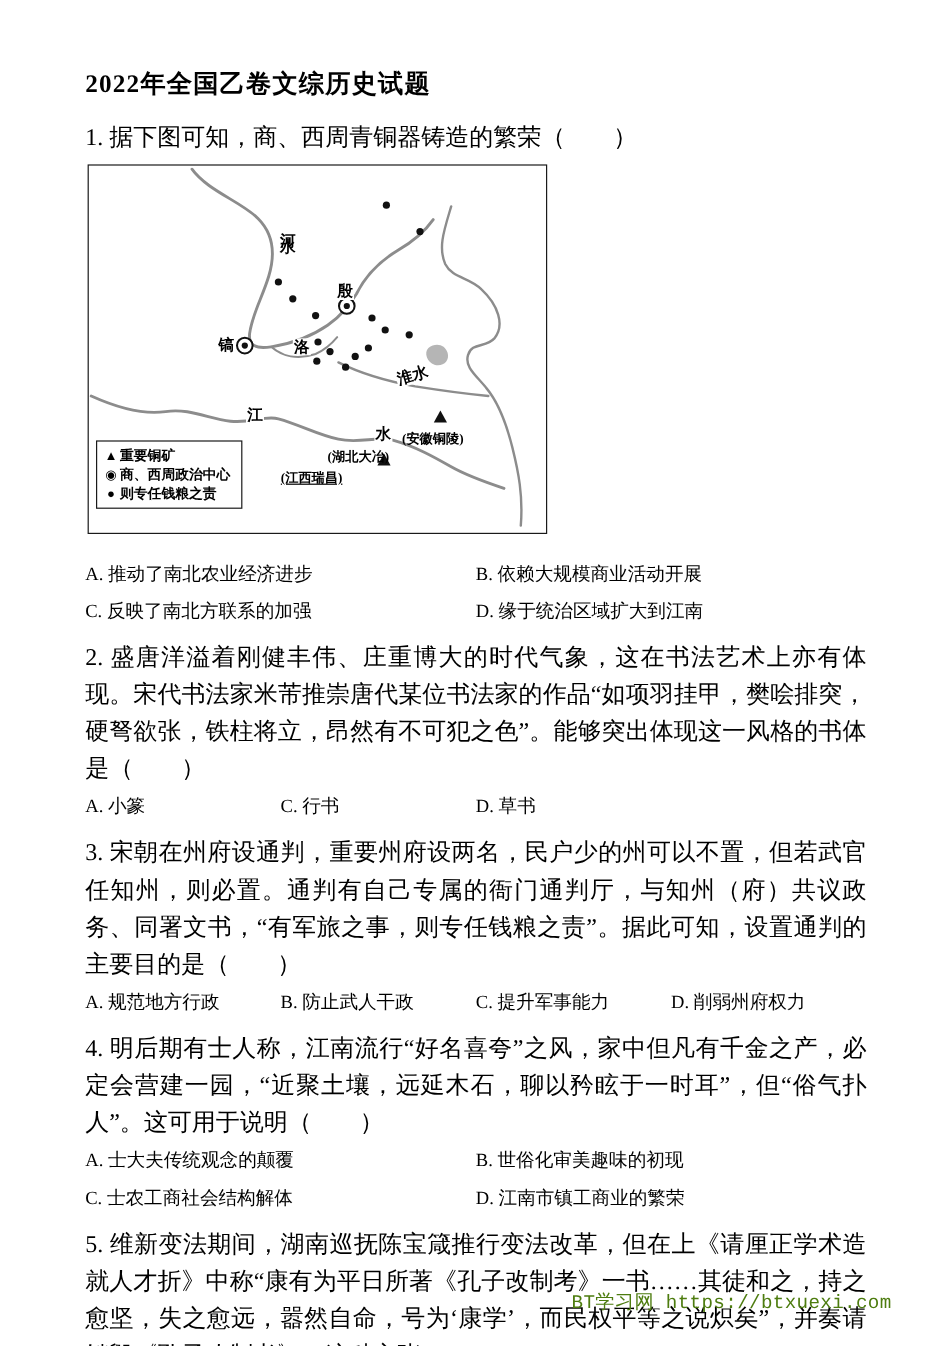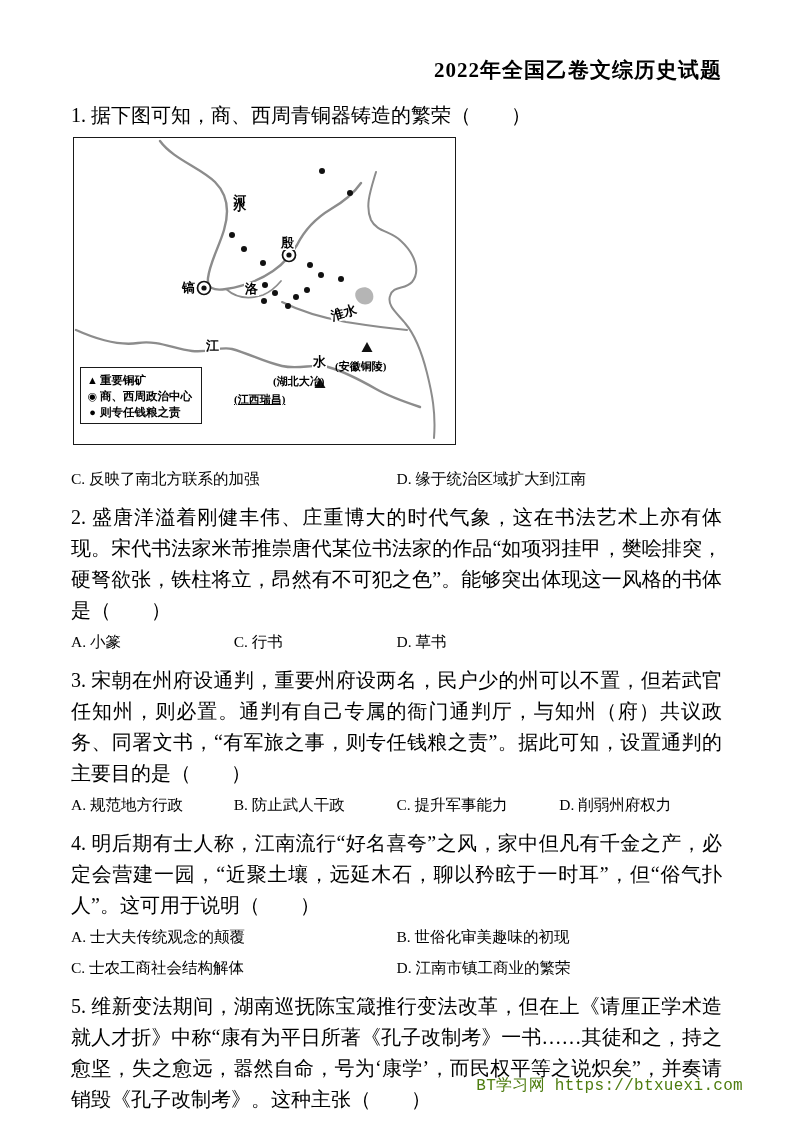--- a/index.html
+++ b/index.html
@@ -3,21 +3,21 @@
 <meta charset="utf-8">
 <style>
   html,body{margin:0;padding:0;}
   body{
     width:793px;height:1122px;background:#ffffff;color:#000;
     font-family:"Liberation Serif","DejaVu Serif",serif;
     position:relative;overflow:hidden;
   }
   .page{padding:56px 71px 0 71px;}
   .title{
-    text-align:right;font-size:21px;font-weight:bold;
+    text-align:left;font-size:21px;font-weight:bold;
     margin:0 0 16px 0;letter-spacing:1px;
   }
   .stem{
     font-size:20px;line-height:31px;text-align:justify;margin:0;
   }
   .qblock{margin-top:8px;}
   .opt-row{display:flex;line-height:31px;font-size:15.5px;}
   .opt-row .opt2{width:50%;}
   .opt-row .opt4{width:25%;}
 
@@ -136,20 +136,24 @@
         </div>
         <div class="legend-row">
           <span class="legend-sym">●</span>
           <span class="legend-text">则专任钱粮之责</span>
         </div>
       </div>
     </div>
 
     <div>
       <div class="opt-row">
+        <span class="opt2">A. 推动了南北农业经济进步</span>
+        <span class="opt2">B. 依赖大规模商业活动开展</span>
+      </div>
+      <div class="opt-row">
         <span class="opt2">C. 反映了南北方联系的加强</span>
         <span class="opt2">D. 缘于统治区域扩大到江南</span>
       </div>
     </div>
   </div>
 
   <div class="qblock">
     <p class="stem">2. 盛唐洋溢着刚健丰伟、庄重博大的时代气象，这在书法艺术上亦有体现。宋代书法家米芾推崇唐代某位书法家的作品“如项羽挂甲，樊哙排突，硬弩欲张，铁柱将立，昂然有不可犯之色”。能够突出体现这一风格的书体是（　　）</p>
     <div class="opt-row">
       <span class="opt4">A. 小篆</span>

